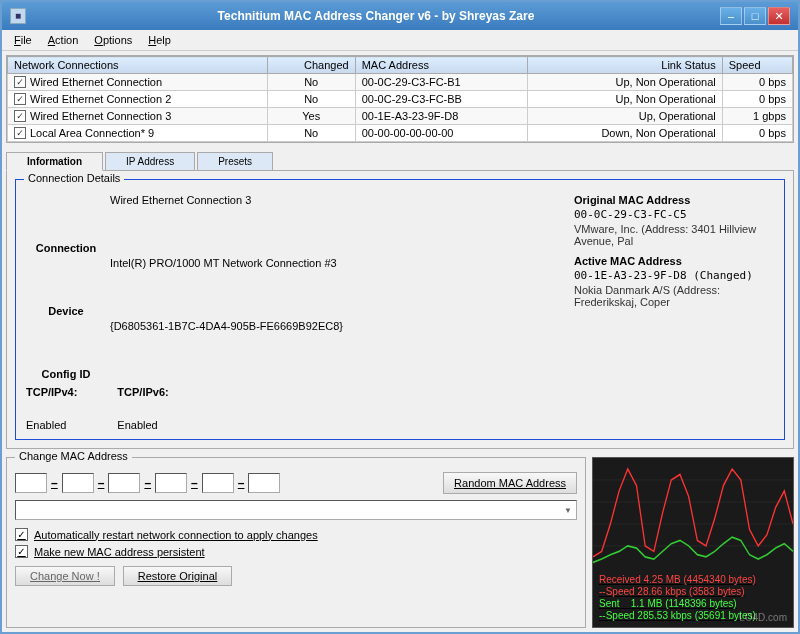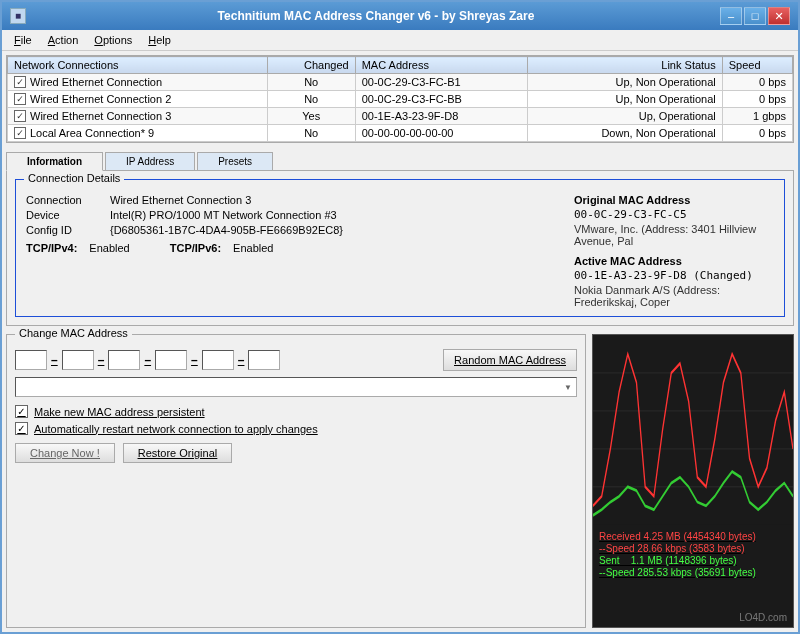--- a/index.html
+++ b/index.html
@@ -155,36 +155,37 @@
       padding: 0 4px;
       font-size: 11px;
     }
     .detail-row {
       display: flex;
       gap: 4px;
       align-items: flex-start;
       font-size: 11px;
     }
     .detail-label {
-      font-weight: normal;
+      font-weight: bold;
       white-space: nowrap;
       min-width: 80px;
-      text-align: left;
+      text-align: center;
+      margin-top: 48px;
     }
     .detail-value {
       color: #000;
     }
     .tcp-row {
       display: flex;
       gap: 40px;
       margin-top: 6px;
       font-size: 11px;
     }
     .tcp-item {
-      display: flex; gap: 12px;
+      display: flex; gap: 21px; flex-direction: column;
     }
     .tcp-label { font-weight: bold; }
     .bottom-area {
       display: flex;
       margin: 4px;
       gap: 6px;
       flex: 1;
       text-decoration: underline;
     }
     .change-mac-group {
@@ -452,25 +453,25 @@
           <input class="mac-octet" type="text" maxlength="2" style="">
           <span class="mac-sep">–</span>
           <input class="mac-octet" type="text" maxlength="2" style="">
           <span class="mac-sep">–</span>
           <input class="mac-octet" type="text" maxlength="2" style="">
           <button class="random-btn"><span>R</span>andom MAC Address</button>
         </div>
         <div class="mac-dropdown"></div>
         <div class="checkbox-row">
           <div class="chk2 checked"></div>
-          <span>Make new MAC address persistent</span>
+          <span>Automatically restart network connection to apply changes</span>
         </div>
         <div class="checkbox-row">
           <div class="chk2 checked"></div>
-          <span>Automatically restart network connection to apply changes</span>
+          <span>Make new MAC address persistent</span>
         </div>
         <div class="action-btns">
           <button class="action-btn"><span>Change Now !</span></button>
           <button class="action-btn enabled"><span>Restore Original</span></button>
         </div>
       </div>
     </div>
 
     <div class="chart-area">
       <svg class="chart-canvas" viewBox="0 0 230 100" preserveAspectRatio="none" xmlns="http://www.w3.org/2000/svg">

